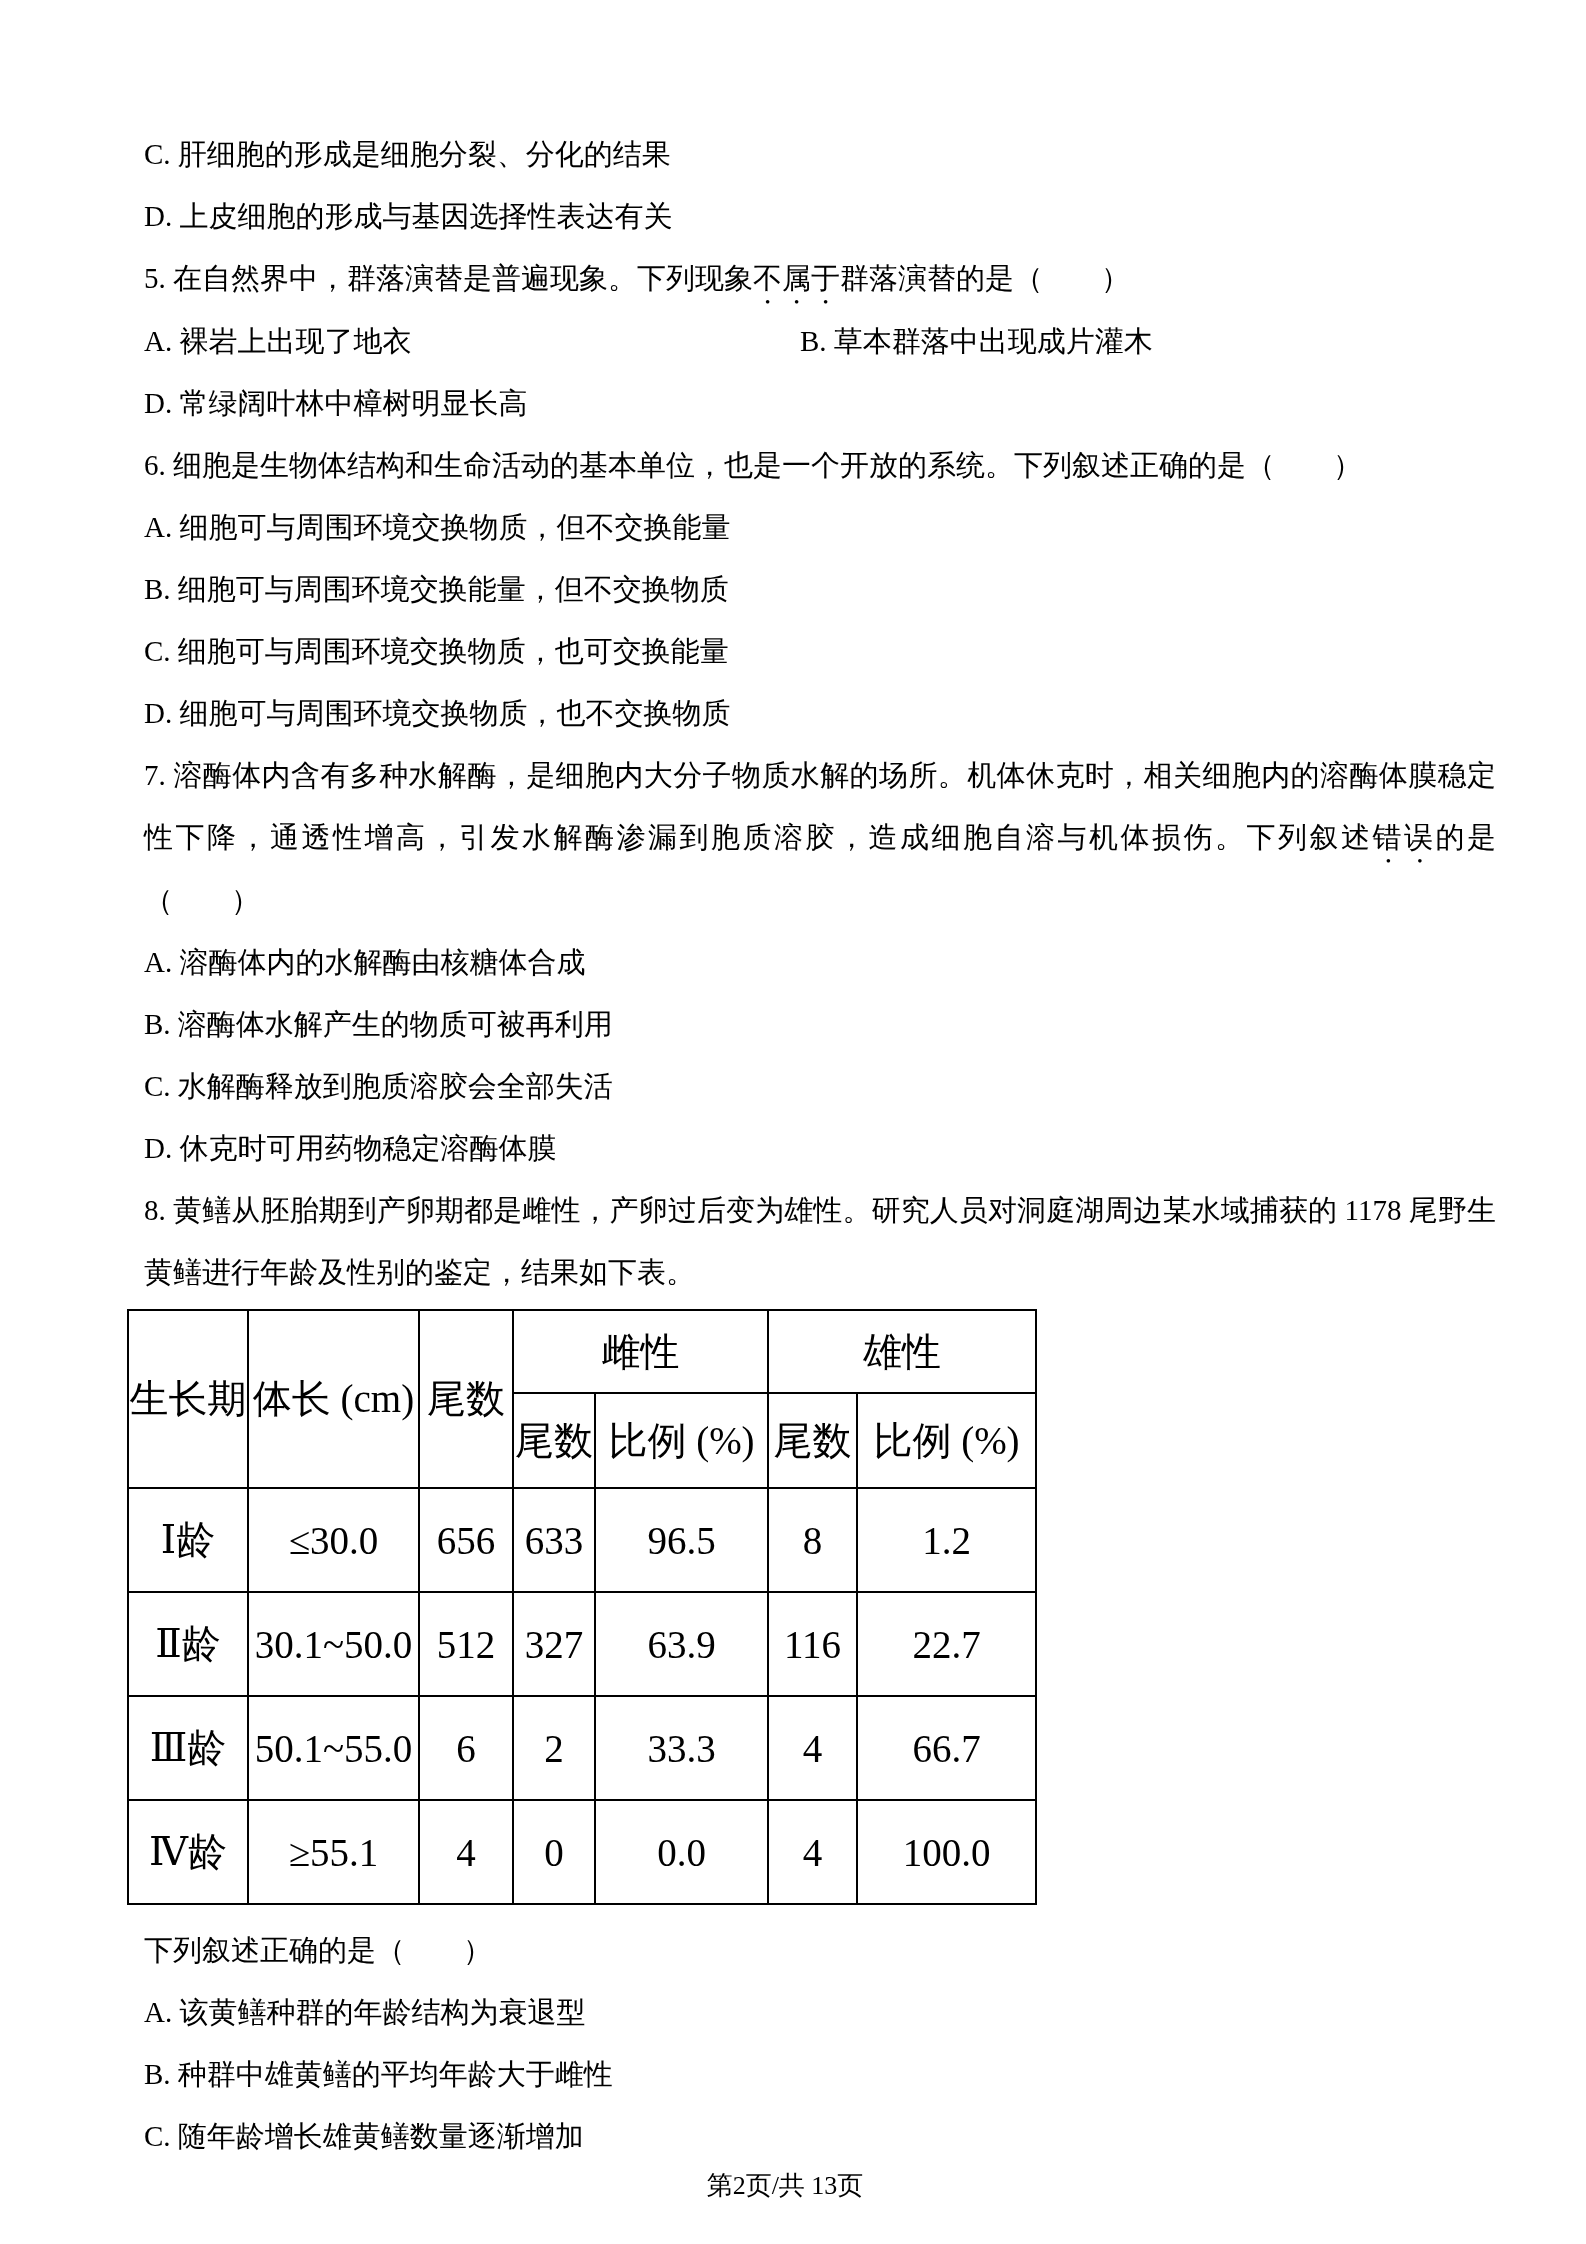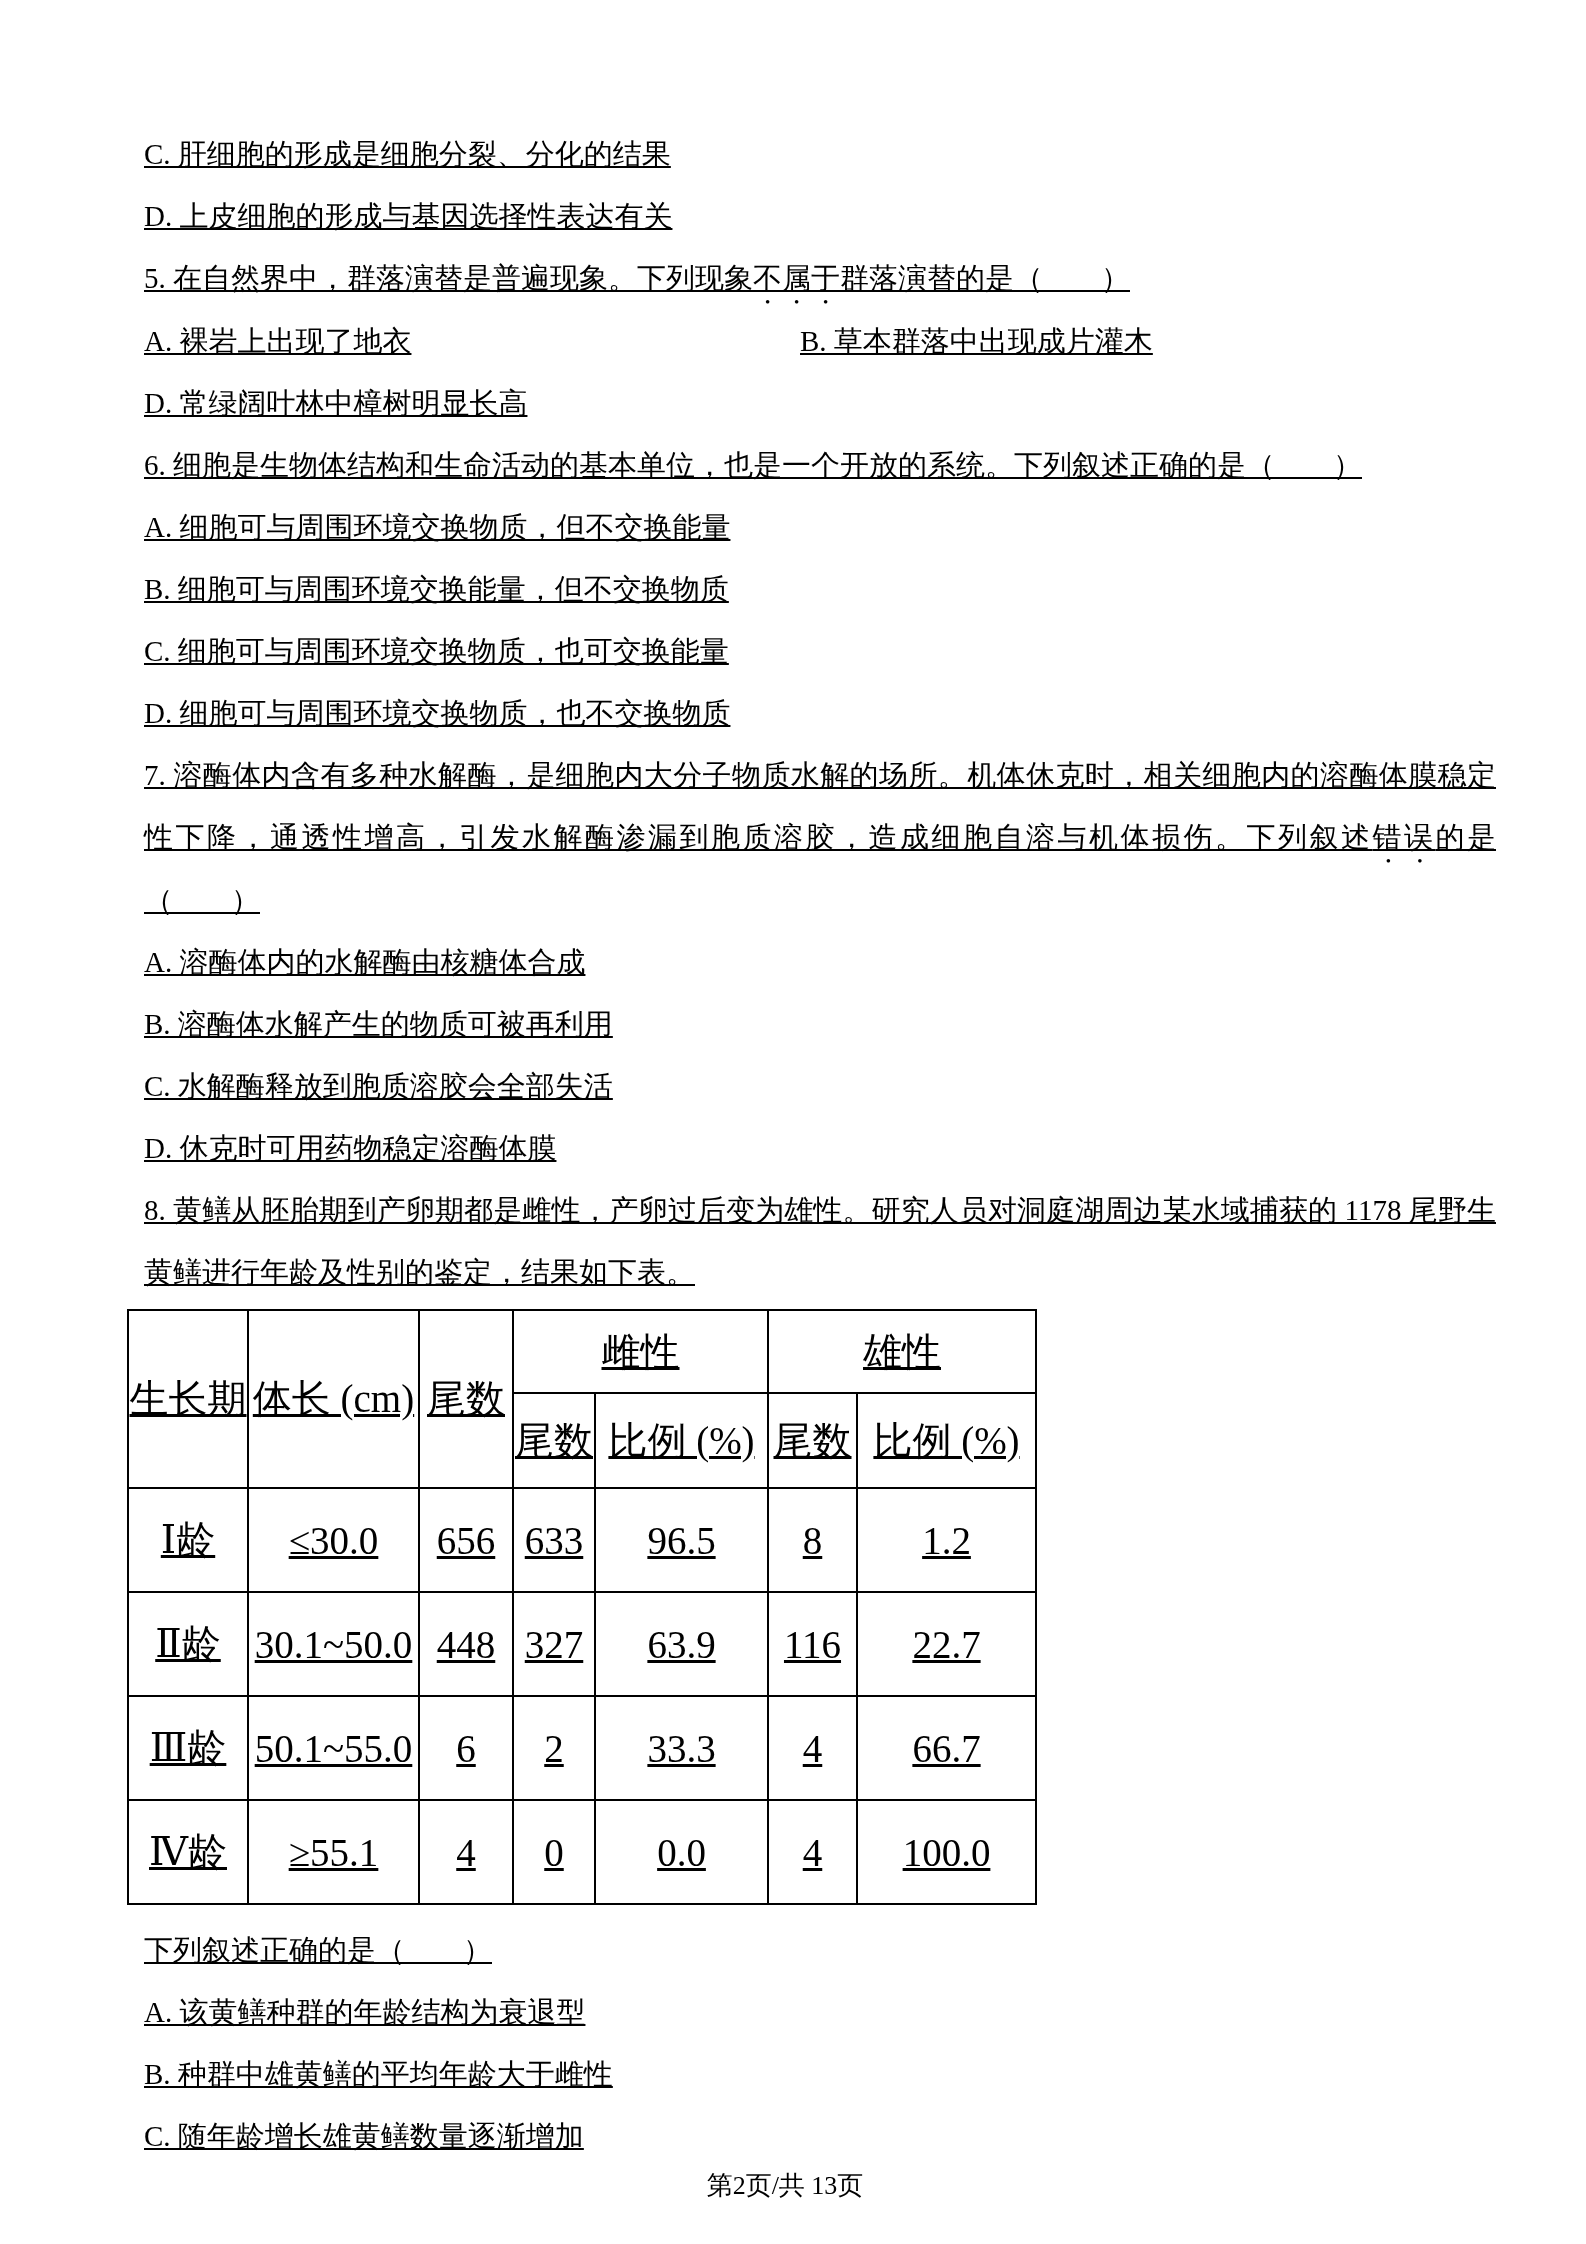--- a/index.html
+++ b/index.html
@@ -9,21 +9,20 @@
     color: #000000;
     font-family: "Liberation Serif", "DejaVu Serif", serif;
     font-size: 29px;
     position: relative;
     overflow: hidden;
   }
   .content {
     position: absolute;
     left: 144px; top: 123px;
     width: 1352px;
-    text-decoration: underline;
   }
   .line {
     margin: 0;
     line-height: 62px;
     text-align: justify;
   }
   .two-col {
     display: grid;
     grid-template-columns: 656px 1fr;
     margin: 0;
@@ -121,21 +120,21 @@
       <td>≤30.0</td>
       <td>656</td>
       <td>633</td>
       <td>96.5</td>
       <td>8</td>
       <td>1.2</td>
     </tr>
     <tr class="drow">
       <td>Ⅱ龄</td>
       <td>30.1~50.0</td>
-      <td>448</td>
+      <td>512</td>
       <td>327</td>
       <td>63.9</td>
       <td>116</td>
       <td>22.7</td>
     </tr>
     <tr class="drow">
       <td>Ⅲ龄</td>
       <td>50.1~55.0</td>
       <td>6</td>
       <td>2</td>

